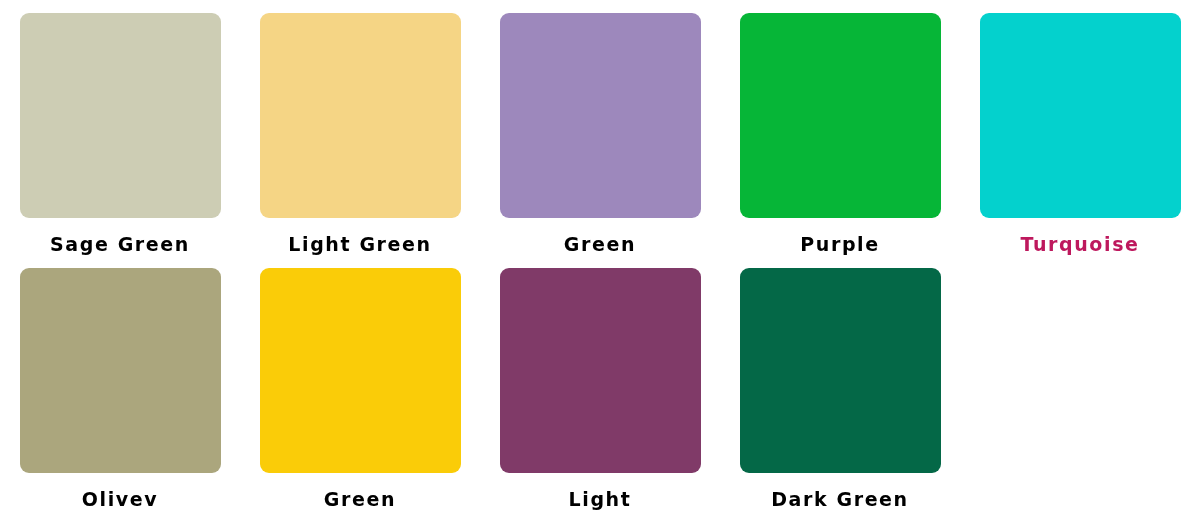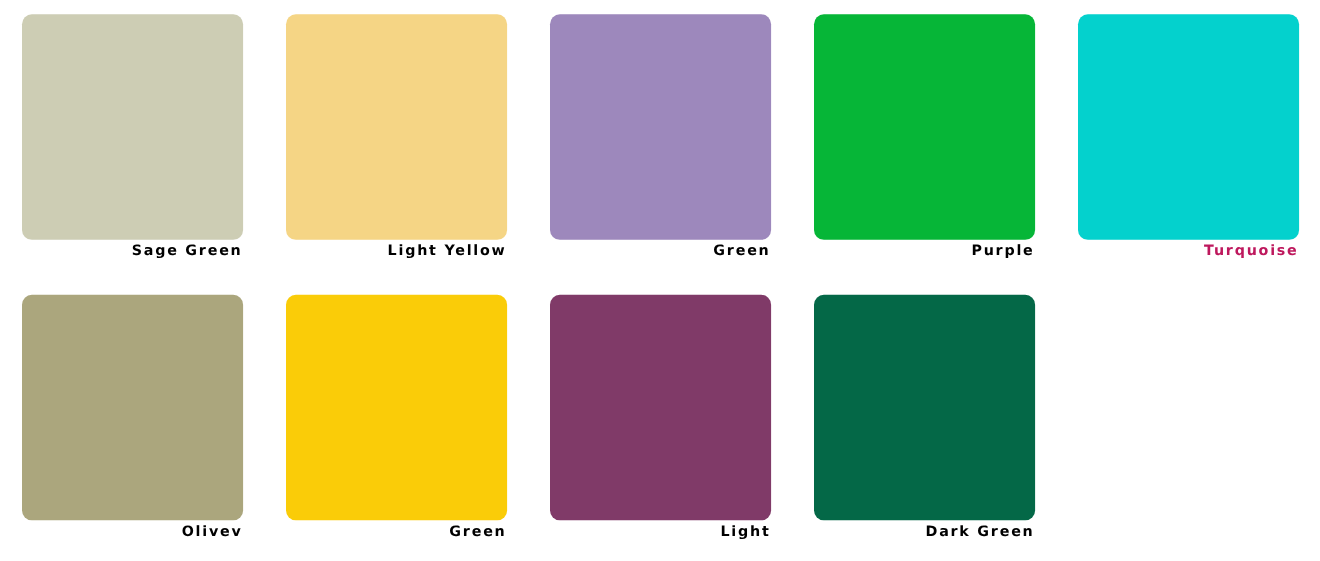--- a/index.html
+++ b/index.html
@@ -45,44 +45,44 @@
 
   .swatch-chip {
     width: 201px;
     height: 205px;
     border-radius: 9px;
     flex: none;
   }
 
   .swatch-label {
     width: 201px;
-    text-align: right;
+    text-align: center;
     font-family: "DejaVu Sans", sans-serif;
-    font-size: 13px;
+    font-size: 19px;
     font-weight: 600;
     letter-spacing: 1.6px;
     color: #000000;
     line-height: 1;
-    margin-top: 4px;
+    margin-top: 17px;
     white-space: nowrap;
   }
 </style>
 </head>
 <body style="background: rgb(255, 255, 255);">
 
 <div id="palette-grid">
 
   <div class="palette-row">
     <div class="swatch-cell">
       <div class="swatch-chip" style="background-color: rgb(205, 205, 180);"></div>
       <div class="swatch-label" style="color: rgb(0, 0, 0);">Sage Green</div>
     </div>
     <div class="swatch-cell">
       <div class="swatch-chip" style="background-color: rgb(245, 213, 133);"></div>
-      <div class="swatch-label" style="color: rgb(0, 0, 0);">Light Yellow</div>
+      <div class="swatch-label" style="color: rgb(0, 0, 0);">Light Green</div>
     </div>
     <div class="swatch-cell">
       <div class="swatch-chip" style="background-color: rgb(157, 136, 188);"></div>
       <div class="swatch-label" style="color: rgb(0, 0, 0);">Green</div>
     </div>
     <div class="swatch-cell">
       <div class="swatch-chip" style="background-color: rgb(6, 182, 55);"></div>
       <div class="swatch-label" style="color: rgb(0, 0, 0);">Purple</div>
     </div>
     <div class="swatch-cell">

